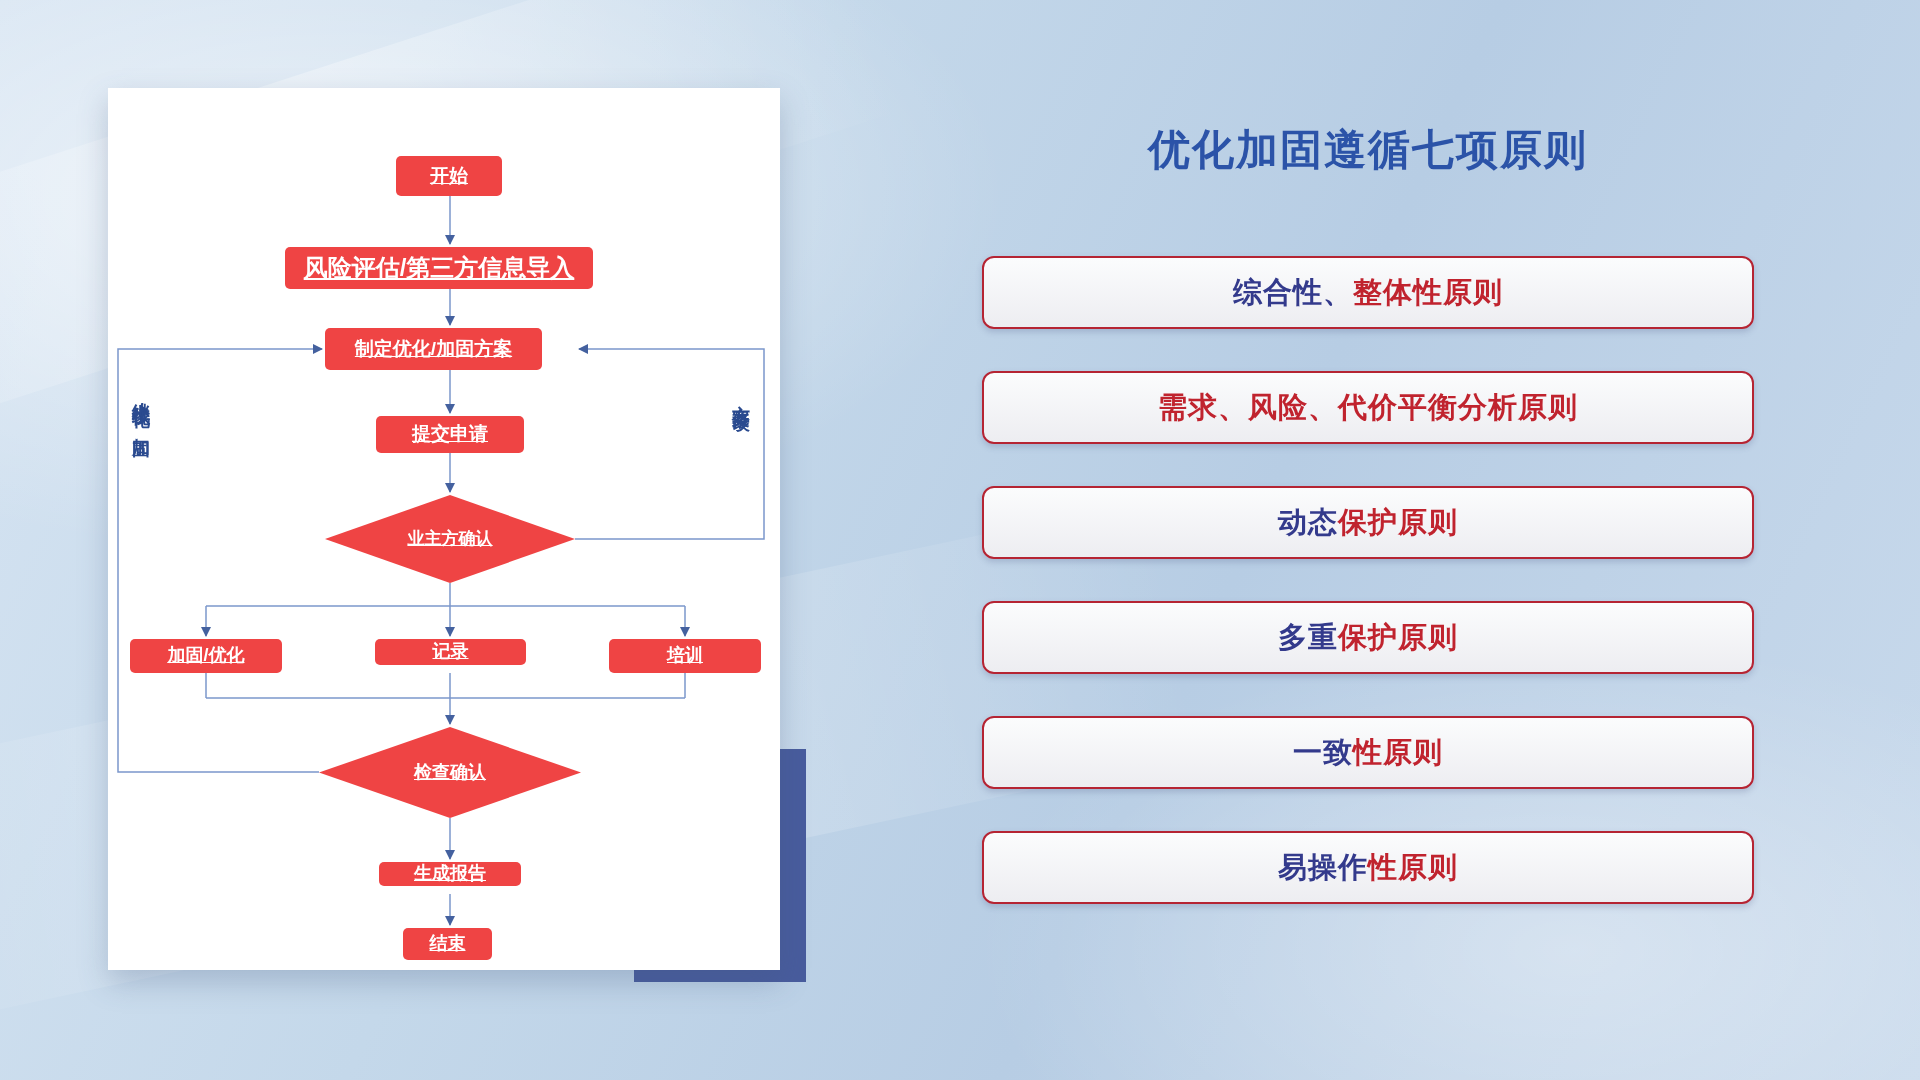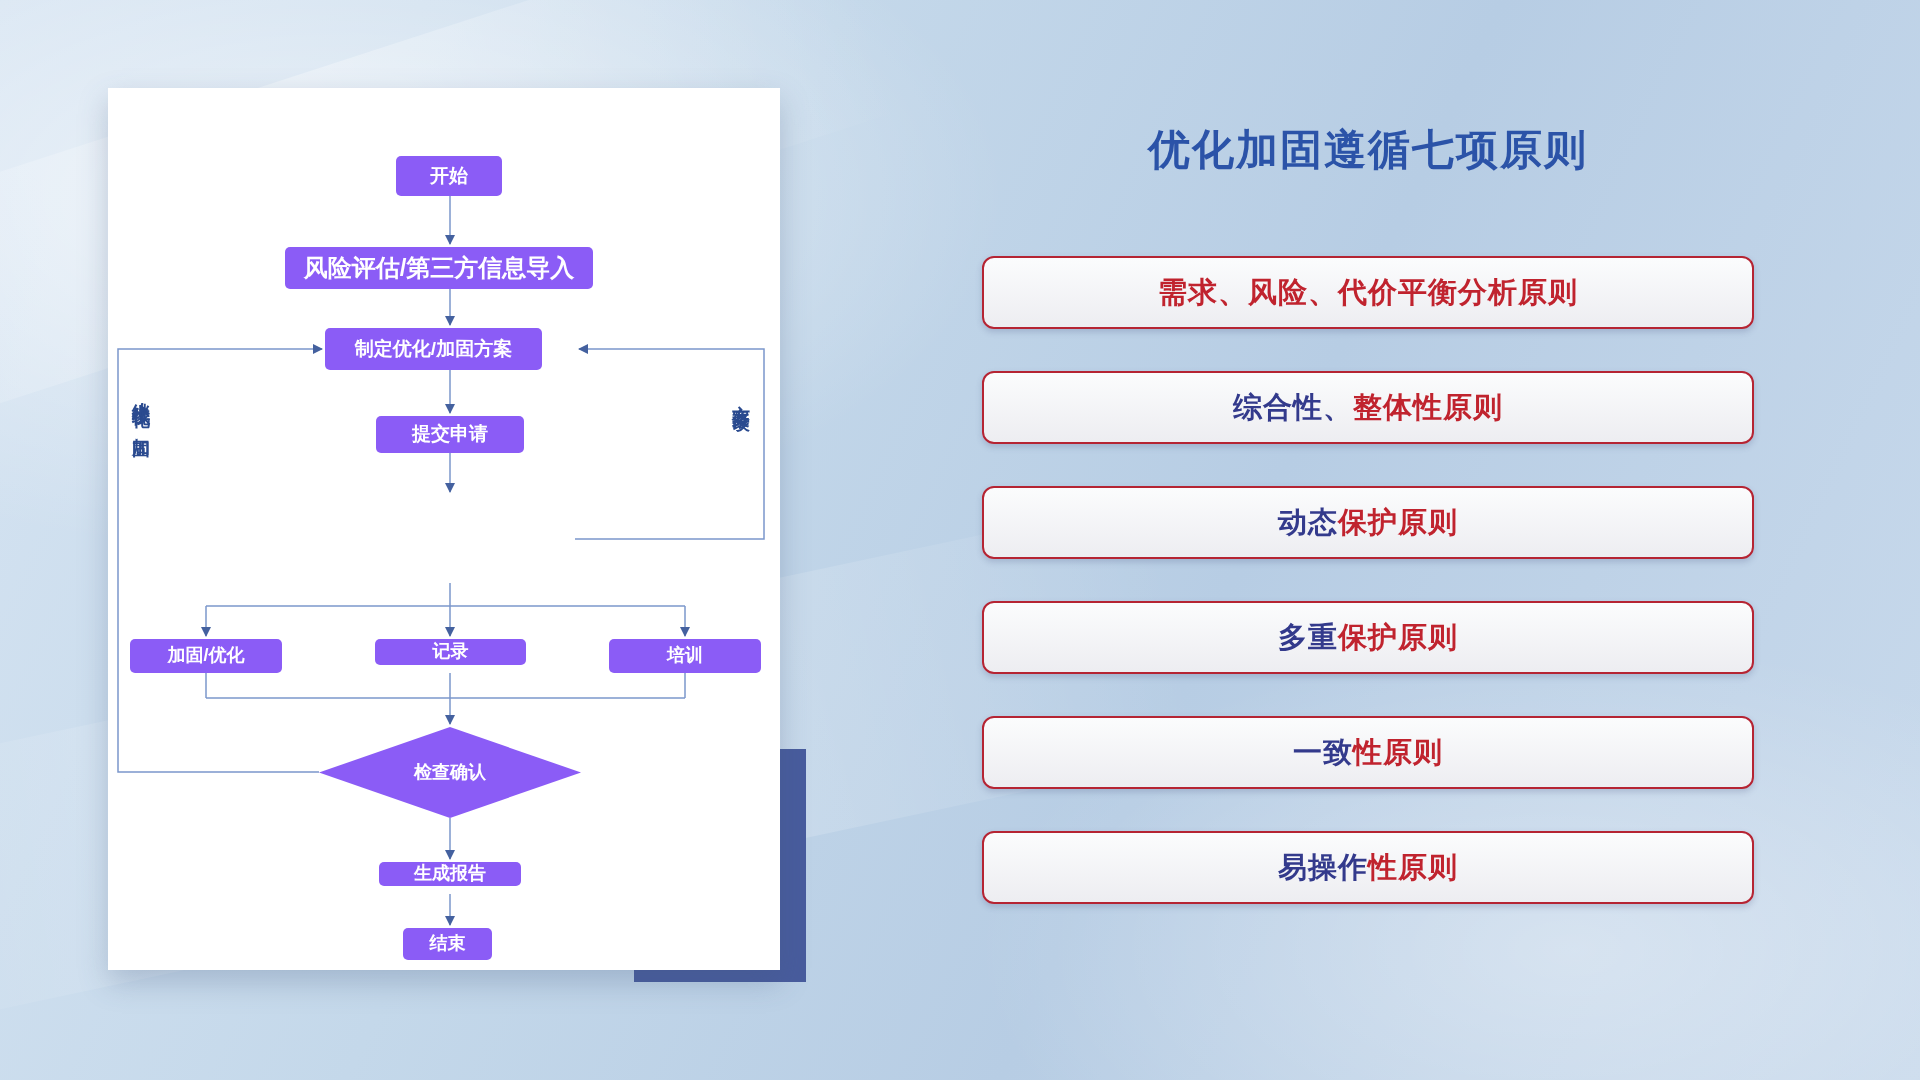--- a/index.html
+++ b/index.html
@@ -19,23 +19,23 @@
 
   
   .card-shadow-block{position:absolute;left:634px;top:749px;width:172px;height:233px;background:#485c9d;}
   .card{
     position:absolute;left:108px;top:88px;width:672px;height:882px;background:#ffffff;
     box-shadow:0 12px 28px rgba(70,90,130,.28);
   }
   .connectors{position:absolute;left:0;top:0;width:672px;height:882px;}
 
   .node{
-    position:absolute;background:#8b5cf6;color:#ffffff;font-weight:700;
+    position:absolute;background:#ef4444;color:#ffffff;font-weight:700;
     display:flex;align-items:center;justify-content:center;text-align:center;
-    line-height:1.1;white-space:nowrap;
+    line-height:1.1;white-space:nowrap;text-decoration:underline;
   }
   .rect{border-radius:5px;}
   .diamond{clip-path:polygon(50% 0,100% 50%,50% 100%,0 50%);}
 
   .vlabel{
     position:absolute;writing-mode:vertical-rl;text-orientation:upright;
     color:#2a4a8f;font-weight:700;font-size:18px;letter-spacing:3px;line-height:1;
   }
 
   
@@ -96,20 +96,21 @@
   </svg>
 
   <div class="node rect" style="left:288px;top:68px;width:106px;height:40px;font-size:19px;">开始</div>
 
   <div class="node rect" style="left:177px;top:159px;width:308px;height:42px;font-size:24px;">风险评估/第三方信息导入</div>
 
   <div class="node rect" style="left:217px;top:240px;width:217px;height:42px;font-size:19px;">制定优化/加固方案</div>
 
   <div class="node rect" style="left:268px;top:328px;width:148px;height:37px;font-size:19px;">提交申请</div>
 
+  <div class="node diamond" style="left:217px;top:407px;width:250px;height:88px;font-size:17px;">业主方确认</div>
 
   <div class="node rect" style="left:22px;top:551px;width:152px;height:34px;font-size:18px;">加固/优化</div>
 
   <div class="node rect" style="left:267px;top:551px;width:151px;height:26px;font-size:18px;">记录</div>
 
   <div class="node rect" style="left:501px;top:551px;width:152px;height:34px;font-size:18px;">培训</div>
 
   <div class="node diamond" style="left:211px;top:639px;width:262px;height:91px;font-size:18px;">检查确认</div>
 
   <div class="node rect" style="left:271px;top:774px;width:142px;height:24px;font-size:18px;">生成报告</div>
@@ -120,26 +121,26 @@
 
   <div class="vlabel" style="left:624px;top:303px;">方案修改</div>
 
 </div>
 
 <div class="right-panel">
   <h1 class="page-title">优化加固遵循七项原则</h1>
 
   <div class="principles">
     <div class="principle">
+      <span class="navy">综合性、</span>
+        <span class="red">整体性原则</span>
+    </div>
+    <div class="principle">
       <span class="navy"></span>
         <span class="red">需求、风险、代价平衡分析原则</span>
-    </div>
-    <div class="principle">
-      <span class="navy">综合性、</span>
-        <span class="red">整体性原则</span>
     </div>
     <div class="principle">
       <span class="navy">动态</span>
         <span class="red">保护原则</span>
     </div>
     <div class="principle">
       <span class="navy">多重</span>
         <span class="red">保护原则</span>
     </div>
     <div class="principle">

